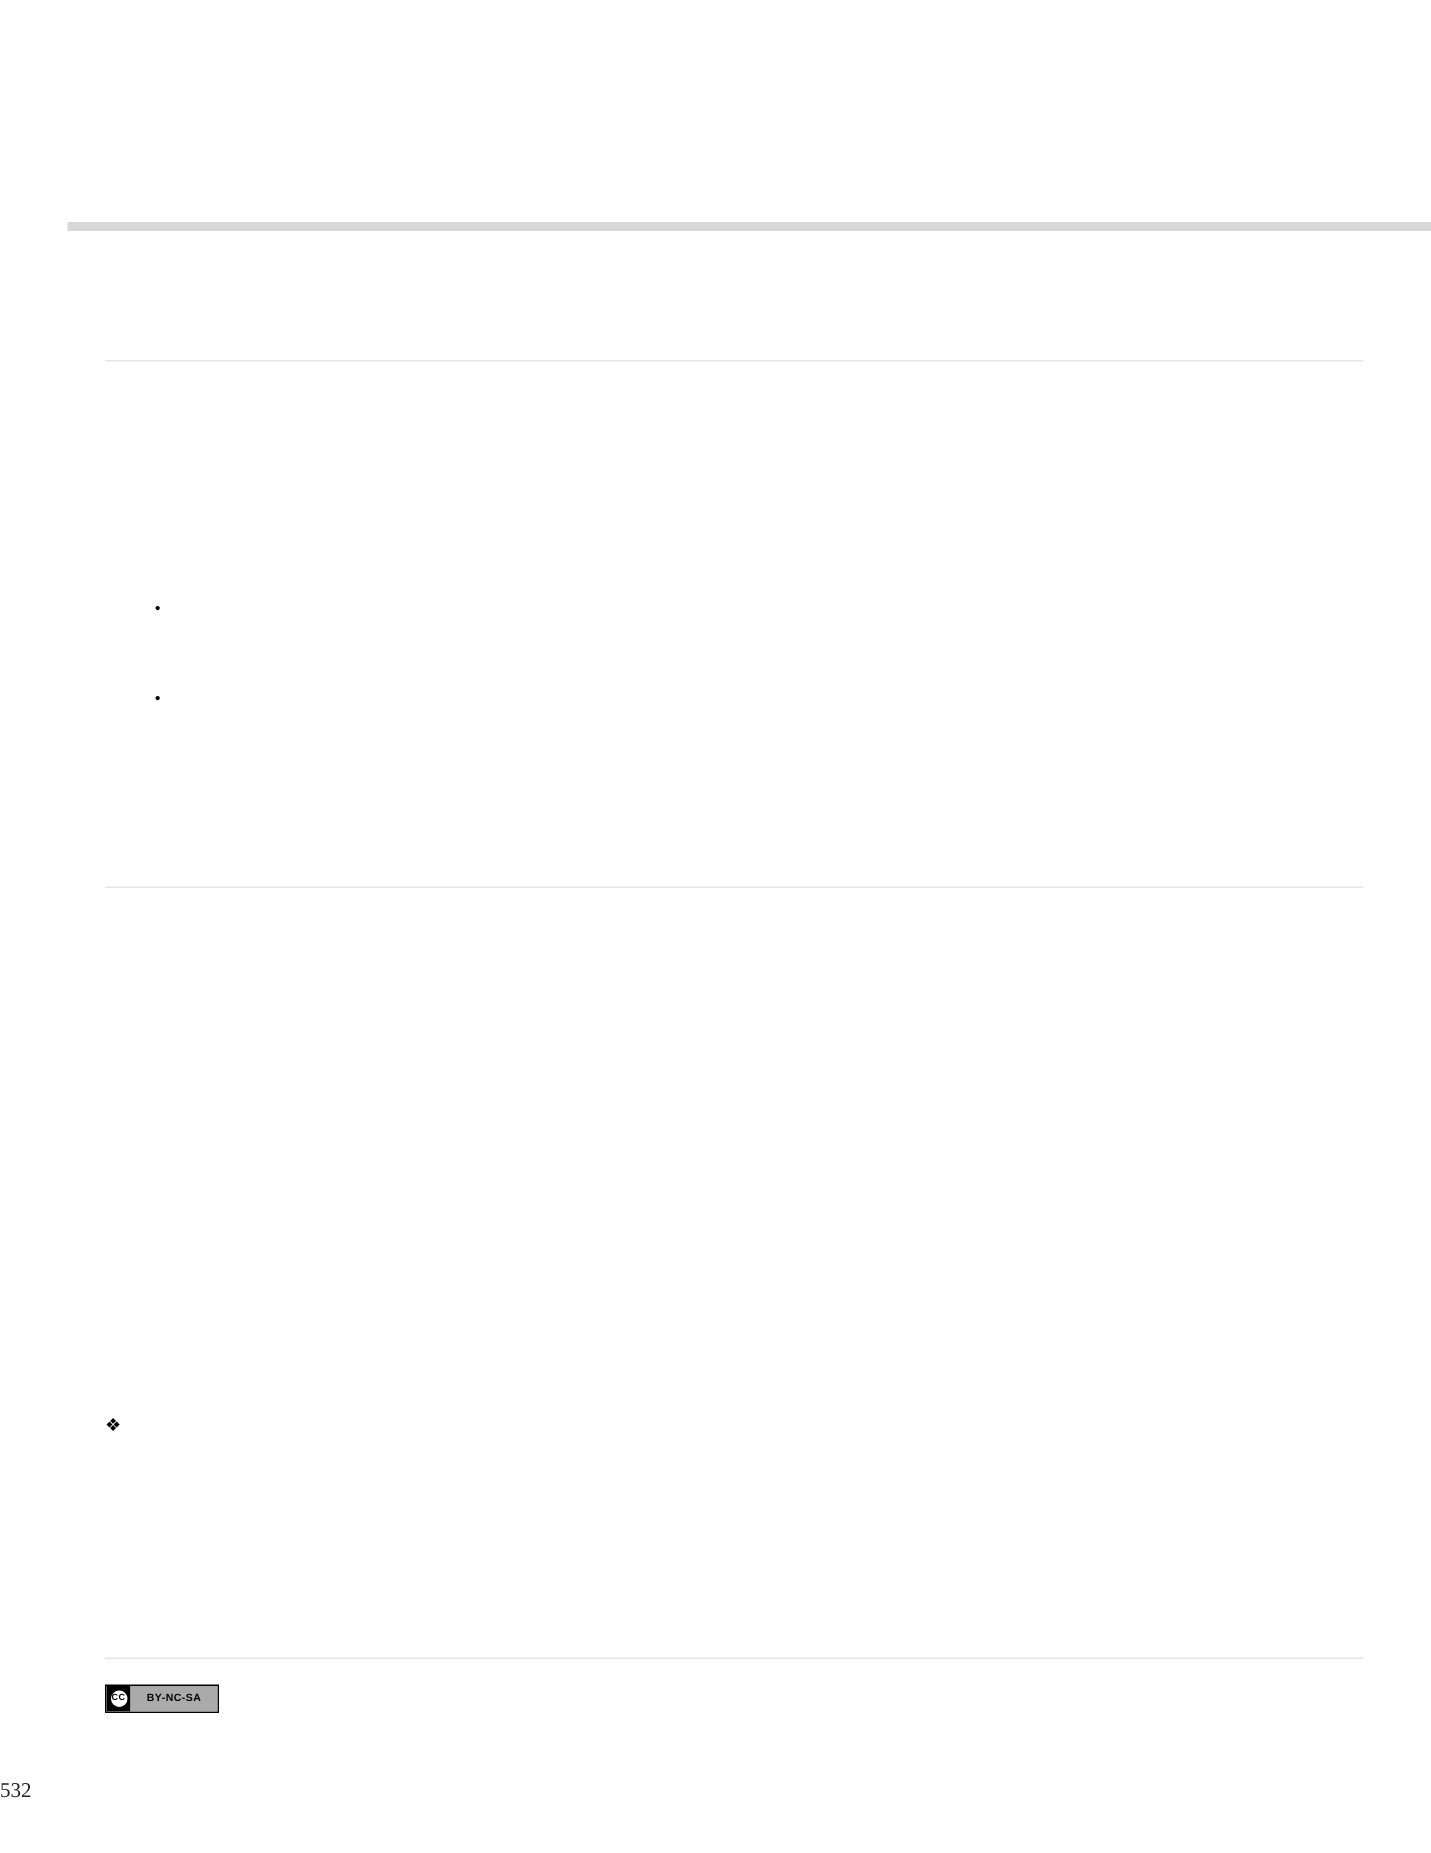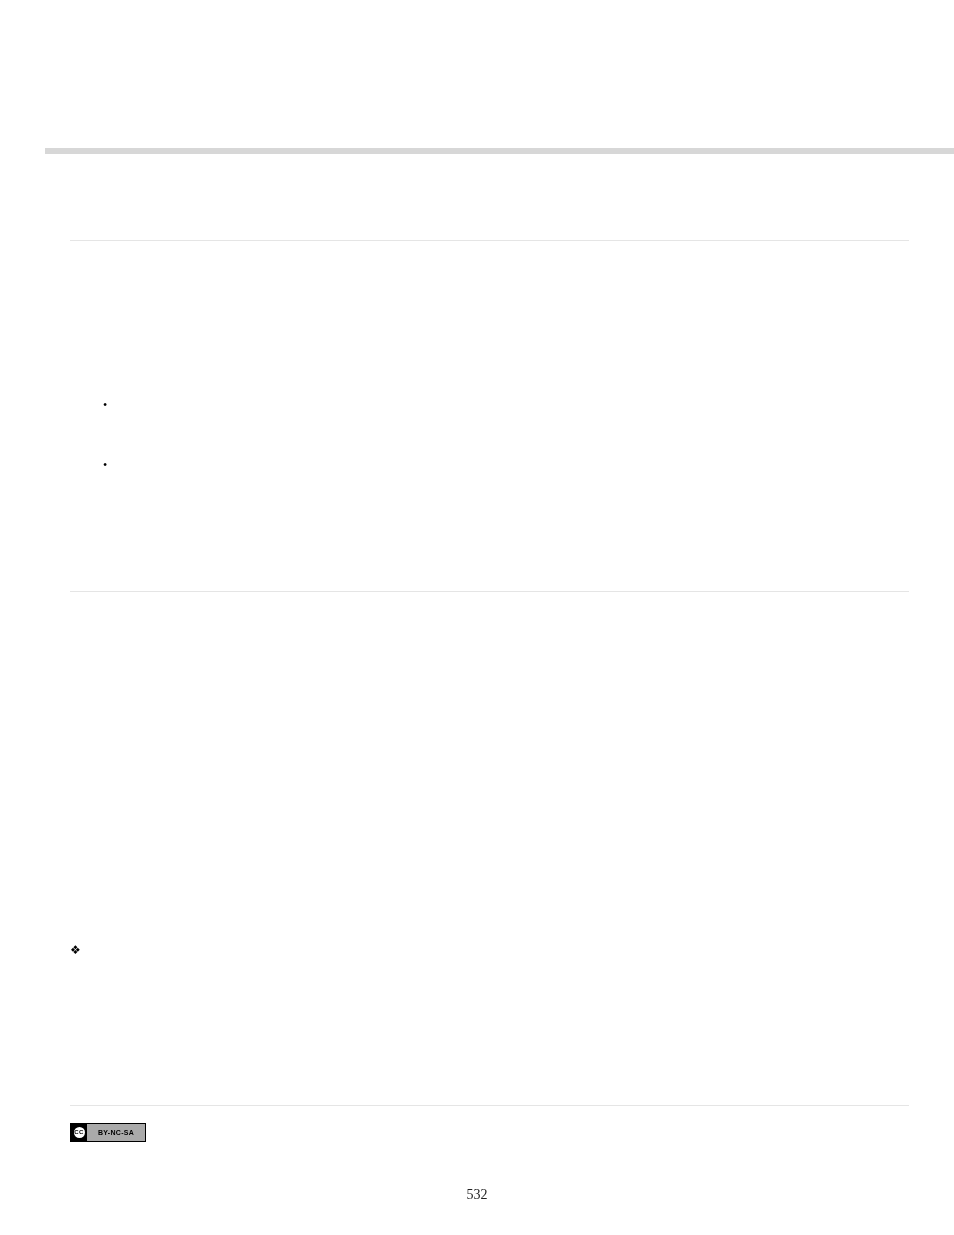--- a/index.html
+++ b/index.html
@@ -117,21 +117,20 @@
     font-weight: bold;
     height: 17px;
     line-height: 17px;
     font-size: 7px;
   }
   .page-num {
     position: absolute;
     bottom: 32px;
     left: 0;
     width: 954px;
-    text-align: center;
     font-size: 14px;
     font-family: Georgia, serif;
     color: #222;
   }
   .txt {
     font-size: 14px;
     line-height: 1.45;
     color: #222;
   }
 </style>

